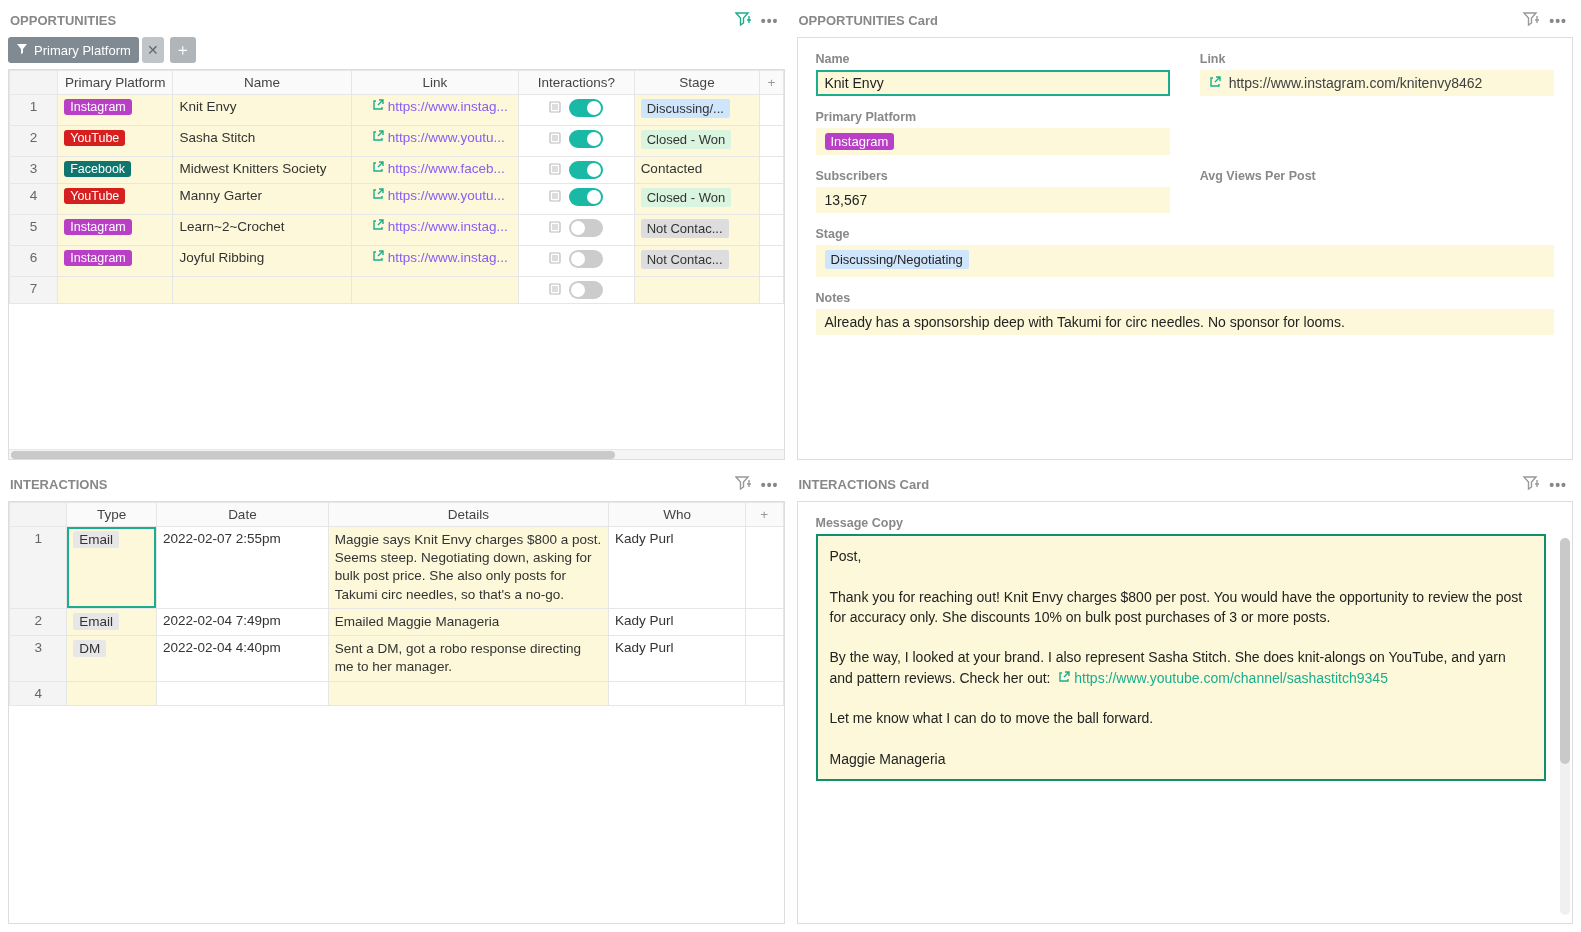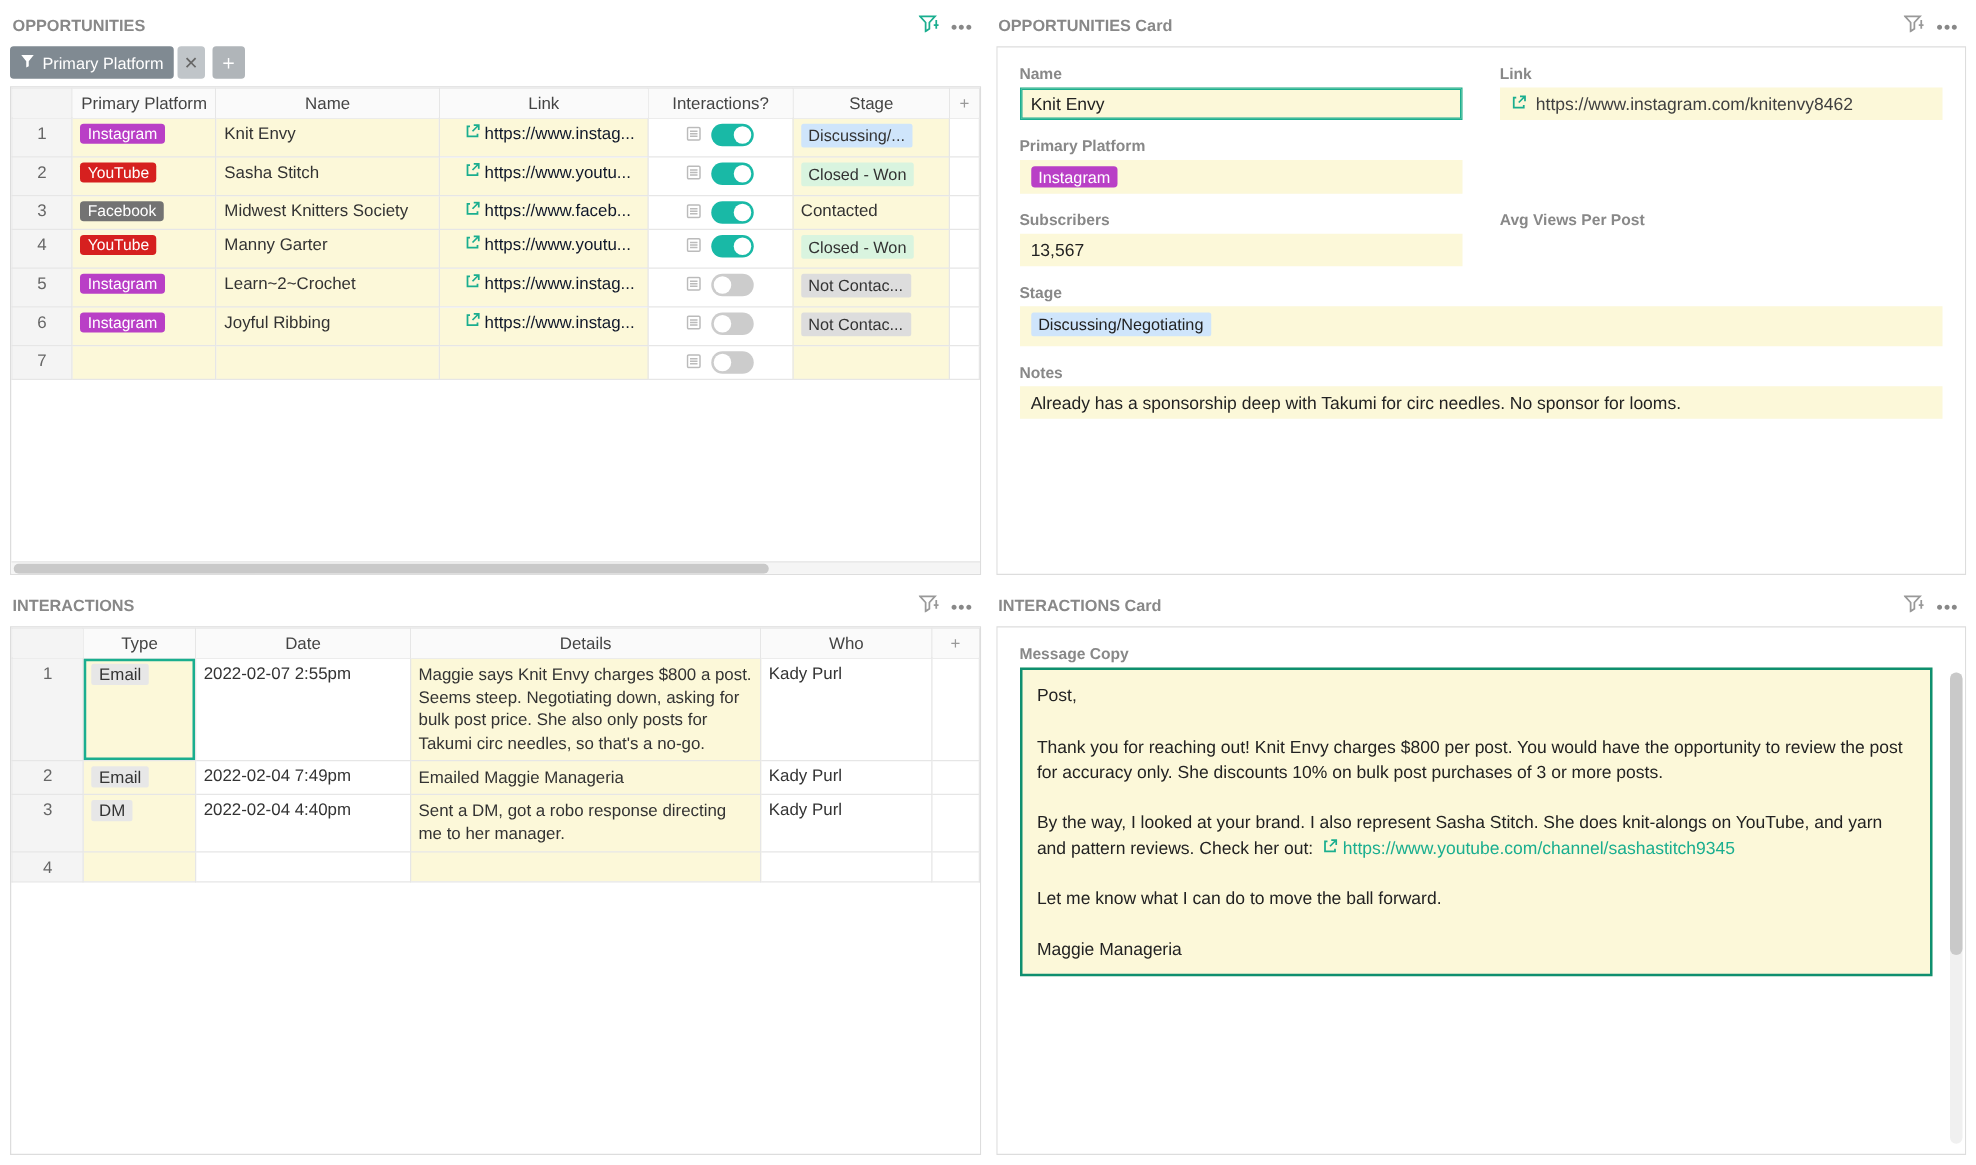--- a/index.html
+++ b/index.html
@@ -56,23 +56,23 @@
 .col-link { width: 160px; }
 .col-interact { width: 110px; text-align: center;}
 .col-stage { width: 120px; }
 .col-plus { width: 22px; text-align: center; color: #999; }
 
 .yellow-cell { background: #fcf8d9; }
 
 .tag { display: inline-block; padding: 1px 6px; border-radius: 3px; color: #fff; font-size: 12.5px; }
 .tag-instagram { background: #b93fc6; }
 .tag-youtube { background: #d6201f; }
-.tag-facebook { background: #737373; }
-
-.link-cell { color: #0f172a; white-space: nowrap; overflow: hidden; text-overflow: ellipsis; padding-left: 20px; }
+.tag-facebook { background: #0f766e; }
+
+.link-cell { color: #8b5cf6; white-space: nowrap; overflow: hidden; text-overflow: ellipsis; padding-left: 20px; }
 .ext-icon { color: #1aae8f; margin-right: 4px; }
 
 .toggle-cell { text-align: center; }
 .toggle-wrap { display: inline-flex; align-items: center; gap: 8px; }
 .list-icon { color: #bbb; font-size: 13px; }
 .switch { position: relative; width: 34px; height: 18px; background: #ccc; border-radius: 10px; display: inline-block; }
 .switch.on { background: #19b9a6; }
 .switch .knob { position: absolute; top: 2px; width: 14px; height: 14px; background: #fff; border-radius: 50%; }
 .switch .knob { left: 2px; }
 .switch.on .knob { left: 18px; }

